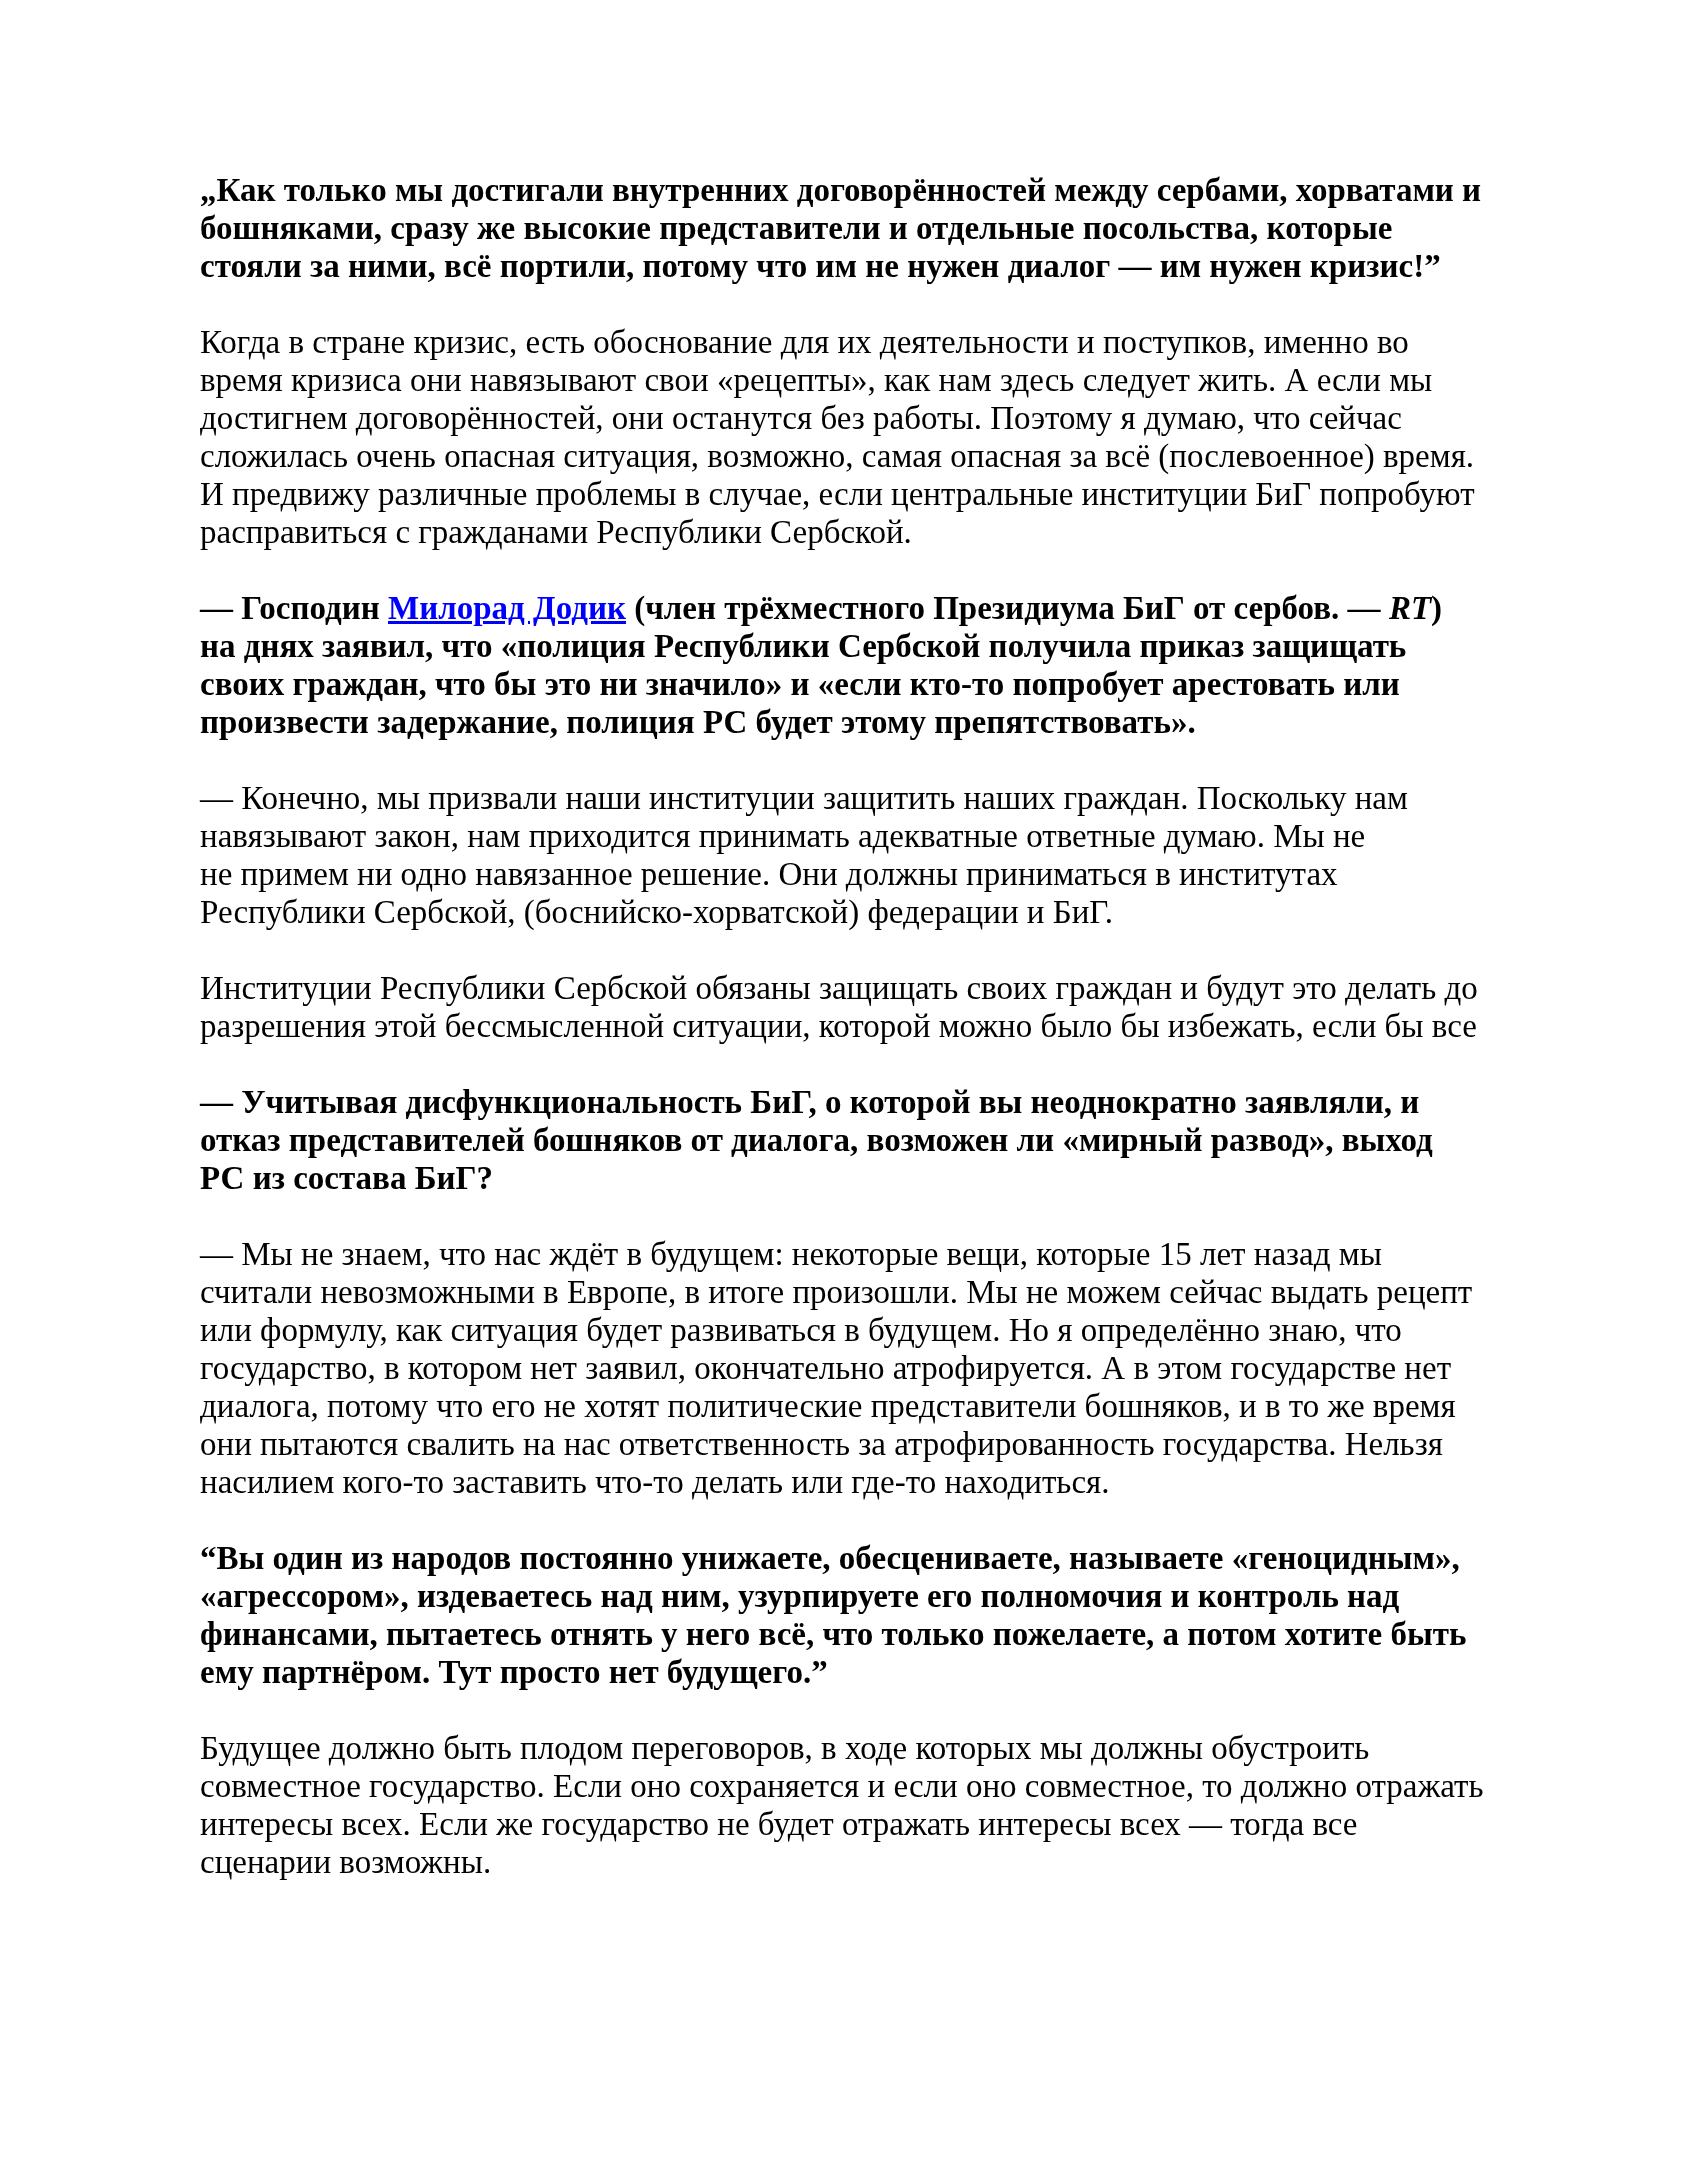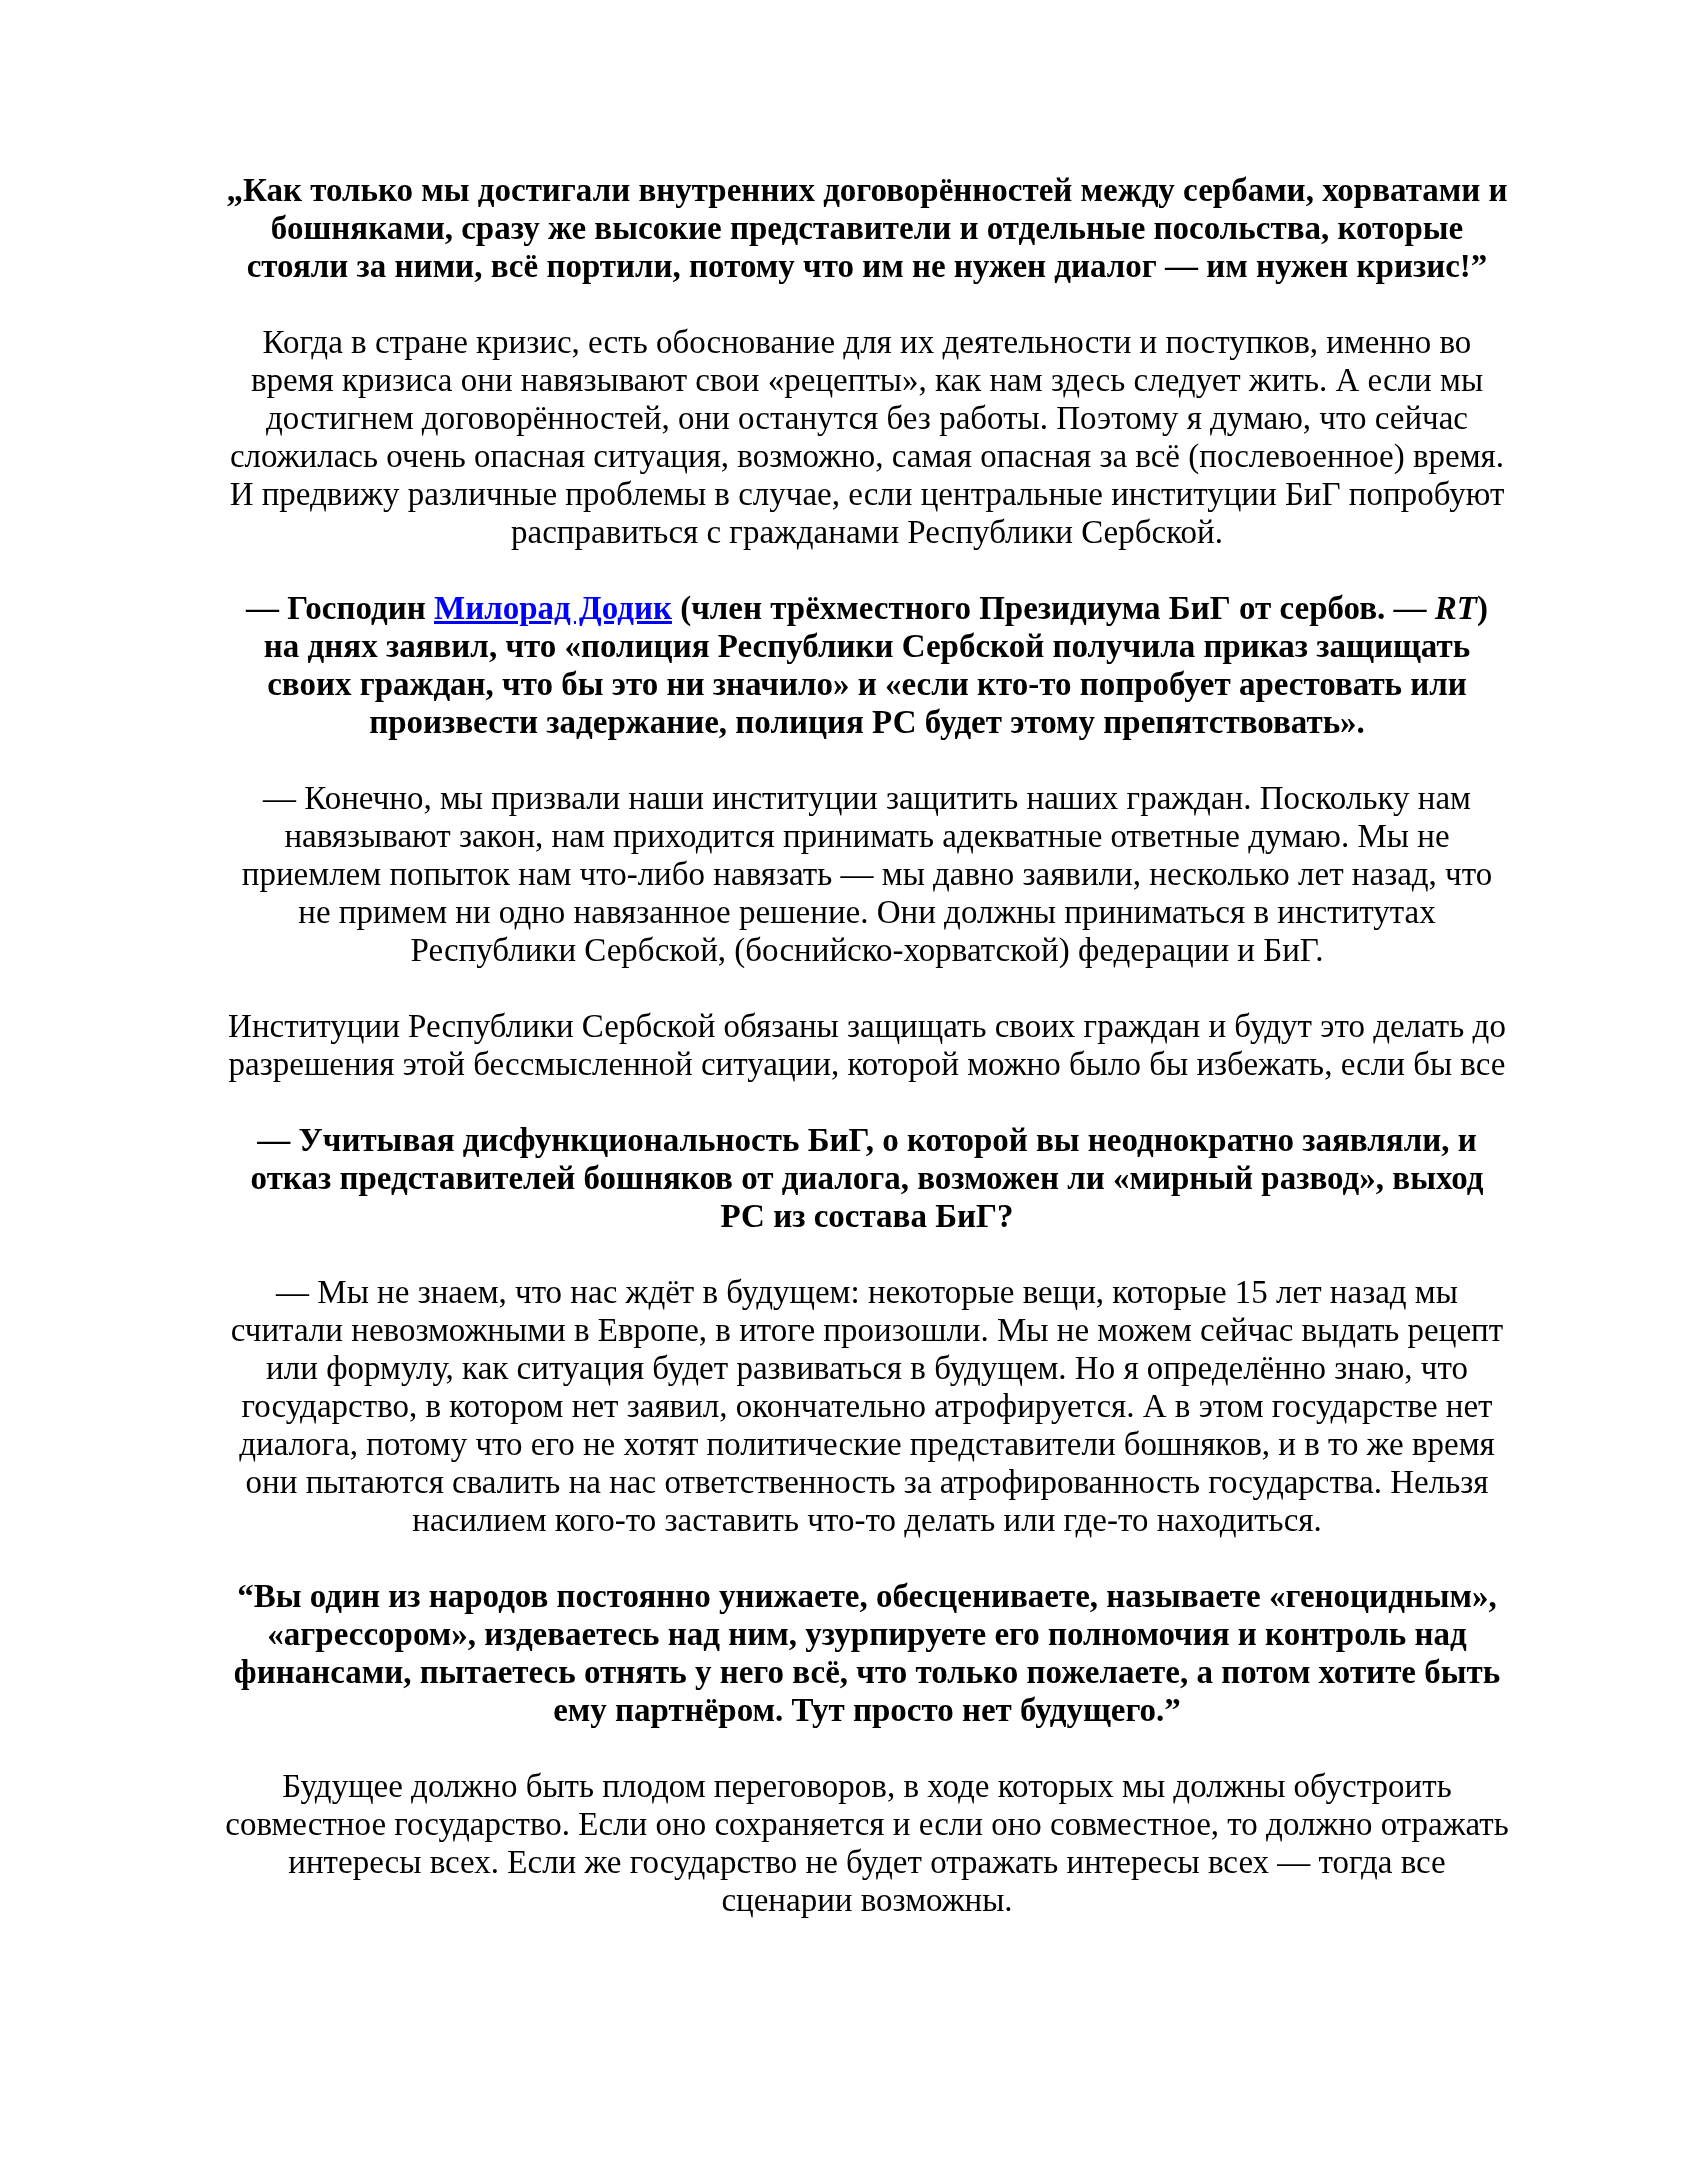--- a/index.html
+++ b/index.html
@@ -30,21 +30,20 @@
     font-size: 33px;
     line-height: 38px;
     font-weight: 400;
   }
   .para.bold {
     font-weight: 700;
   }
   .line {
     display: block;
     white-space: nowrap;
-    text-align: center;
   }
   .seg { white-space: pre; }
   .doc-link {
     color: var(--link-color, #0000ff);
     cursor: pointer;
   }
   .rt-italic {
     font-style: italic;
   }
 </style>
@@ -72,21 +71,20 @@
     <p class="para bold">
       <span class="line"><span class="seg">— Господин </span><a class="doc-link" href="#">Милорад Додик</a><span class="seg"> (член трёхместного Президиума БиГ от сербов. — </span><span class="rt-italic">RT</span><span class="seg">)</span></span>
       <span class="line">на днях заявил, что «полиция Республики Сербской получила приказ защищать</span>
       <span class="line">своих граждан, что бы это ни значило» и «если кто-то попробует арестовать или</span>
       <span class="line">произвести задержание, полиция РС будет этому препятствовать».</span>
     </p>
 
     <p class="para">
       <span class="line">— Конечно, мы призвали наши институции защитить наших граждан. Поскольку нам</span>
       <span class="line">навязывают закон, нам приходится принимать адекватные ответные думаю. Мы не</span>
-      <span class="line">приемлем попыток нам что-либо навязать — мы давно заявили, несколько лет назад, что</span>
       <span class="line">не примем ни одно навязанное решение. Они должны приниматься в институтах</span>
       <span class="line">Республики Сербской, (боснийско-хорватской) федерации и БиГ.</span>
     </p>
 
     <p class="para">
       <span class="line">Институции Республики Сербской обязаны защищать своих граждан и будут это делать до</span>
       <span class="line">разрешения этой бессмысленной ситуации, которой можно было бы избежать, если бы все</span>
     </p>
 
     <p class="para bold">

